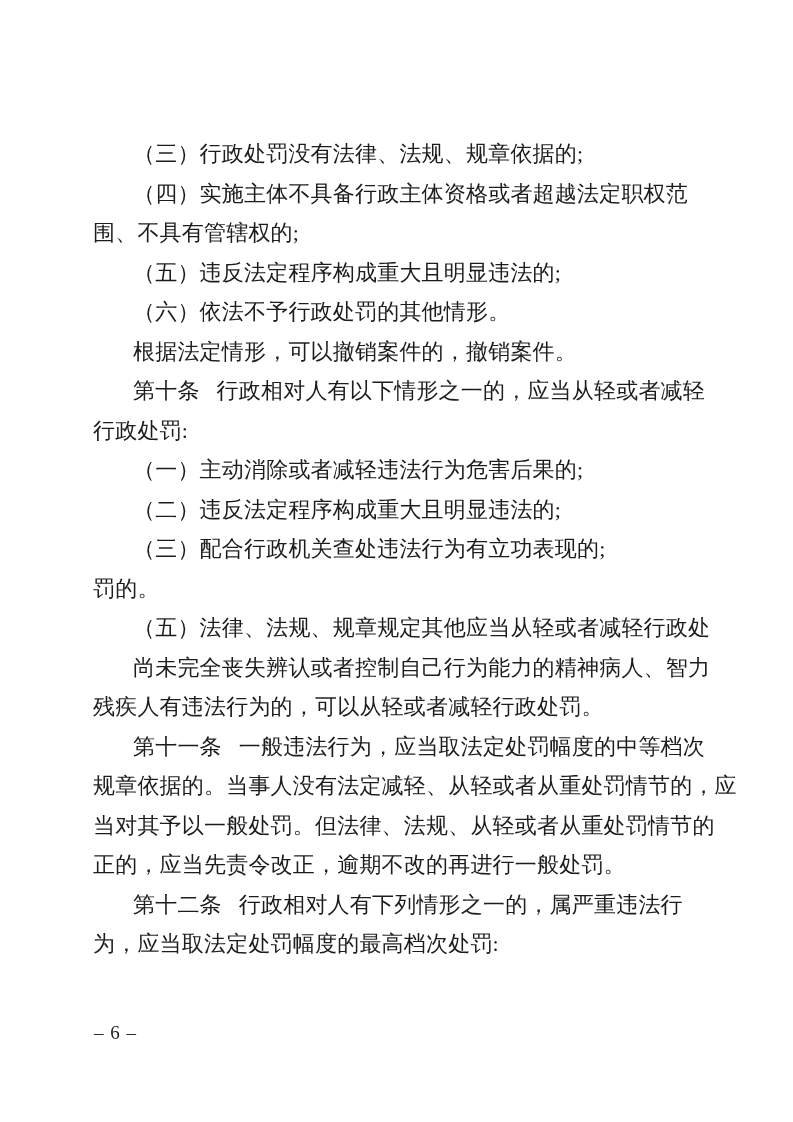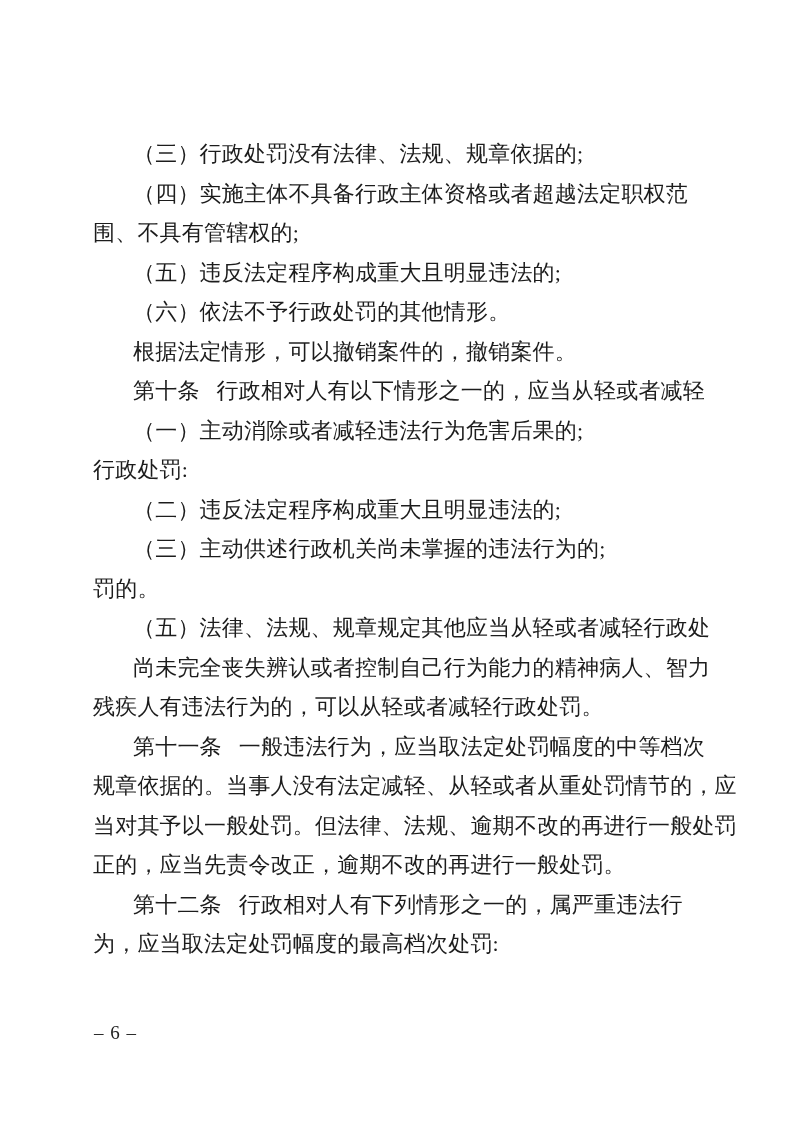--- a/index.html
+++ b/index.html
@@ -59,31 +59,31 @@
 
 <div class="page">
   <main class="doc">
       <div class="line indent">（三）行政处罚没有法律、法规、规章依据的;</div>
       <div class="line indent">（四）实施主体不具备行政主体资格或者超越法定职权范</div>
       <div class="line">围、不具有管辖权的;</div>
       <div class="line indent">（五）违反法定程序构成重大且明显违法的;</div>
       <div class="line indent">（六）依法不予行政处罚的其他情形。</div>
       <div class="line indent">根据法定情形，可以撤销案件的，撤销案件。</div>
       <div class="line indent"><span class="article-num">第十条</span>行政相对人有以下情形之一的，应当从轻或者减轻</div>
+      <div class="line">行政处罚:</div>
       <div class="line indent">（一）主动消除或者减轻违法行为危害后果的;</div>
-      <div class="line">行政处罚:</div>
       <div class="line indent">（二）违反法定程序构成重大且明显违法的;</div>
-      <div class="line indent">（三）主动供述行政机关尚未掌握的违法行为的;</div>
+      <div class="line indent">（三）配合行政机关查处违法行为有立功表现的;</div>
       <div class="line">罚的。</div>
       <div class="line indent">（五）法律、法规、规章规定其他应当从轻或者减轻行政处</div>
       <div class="line indent">尚未完全丧失辨认或者控制自己行为能力的精神病人、智力</div>
       <div class="line">残疾人有违法行为的，可以从轻或者减轻行政处罚。</div>
       <div class="line indent"><span class="article-num">第十一条</span>一般违法行为，应当取法定处罚幅度的中等档次</div>
       <div class="line">规章依据的。当事人没有法定减轻、从轻或者从重处罚情节的，应</div>
-      <div class="line">当对其予以一般处罚。但法律、法规、逾期不改的再进行一般处罚</div>
+      <div class="line">当对其予以一般处罚。但法律、法规、从轻或者从重处罚情节的</div>
       <div class="line">正的，应当先责令改正，逾期不改的再进行一般处罚。</div>
       <div class="line indent"><span class="article-num">第十二条</span>行政相对人有下列情形之一的，属严重违法行</div>
       <div class="line">为，应当取法定处罚幅度的最高档次处罚:</div>
     </main>
   <div class="footer">
     <span>– 6 –</span>
   </div>
 </div>
 
 </body></html>

